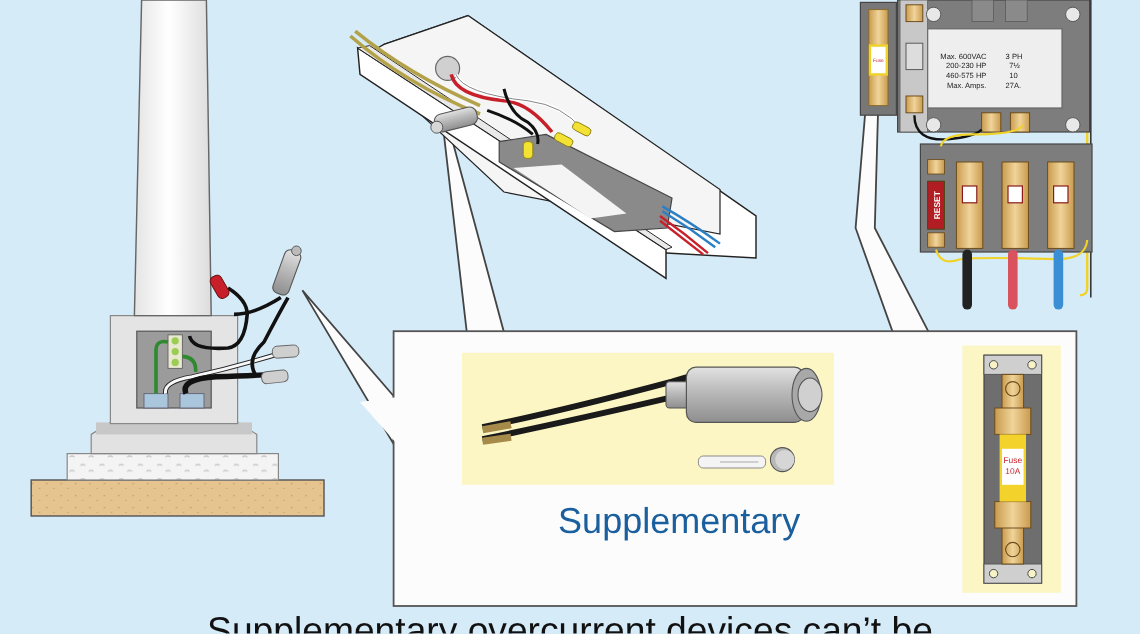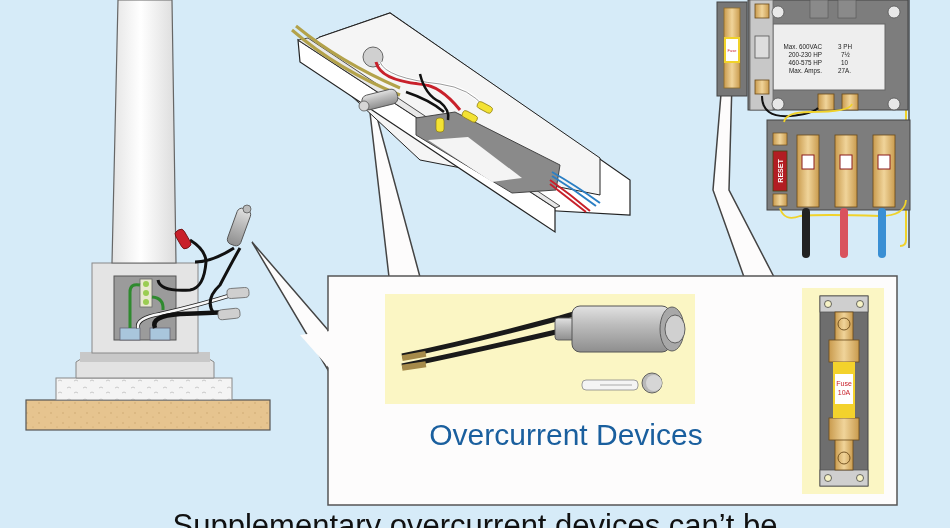--- a/index.html
+++ b/index.html
@@ -229,16 +229,16 @@
     <rect x="833" y="362" width="22" height="56" fill="#f3d22c"></rect>
     <rect x="835" y="374" width="18" height="30" fill="#ffffff"></rect>
     <circle cx="844" cy="324" r="6" fill="none" stroke="#6a4a1a" stroke-width="0.9"></circle>
     <circle cx="844" cy="458" r="6" fill="none" stroke="#6a4a1a" stroke-width="0.9"></circle>
     <text class="svg-text" x="844" y="386" font-size="7" fill="#c8202a" text-anchor="middle">Fuse</text>
     <text class="svg-text" x="844" y="395" font-size="7" fill="#c8202a" text-anchor="middle">10A</text>
   </g>
 </svg>
 
 <div class="callout-title">
-  <div>Overcurrent Devices</div>
+  <div>Supplementary</div>
 </div>
 
 <div class="caption">Supplementary overcurrent devices can’t be</div>
 
 </body></html>

